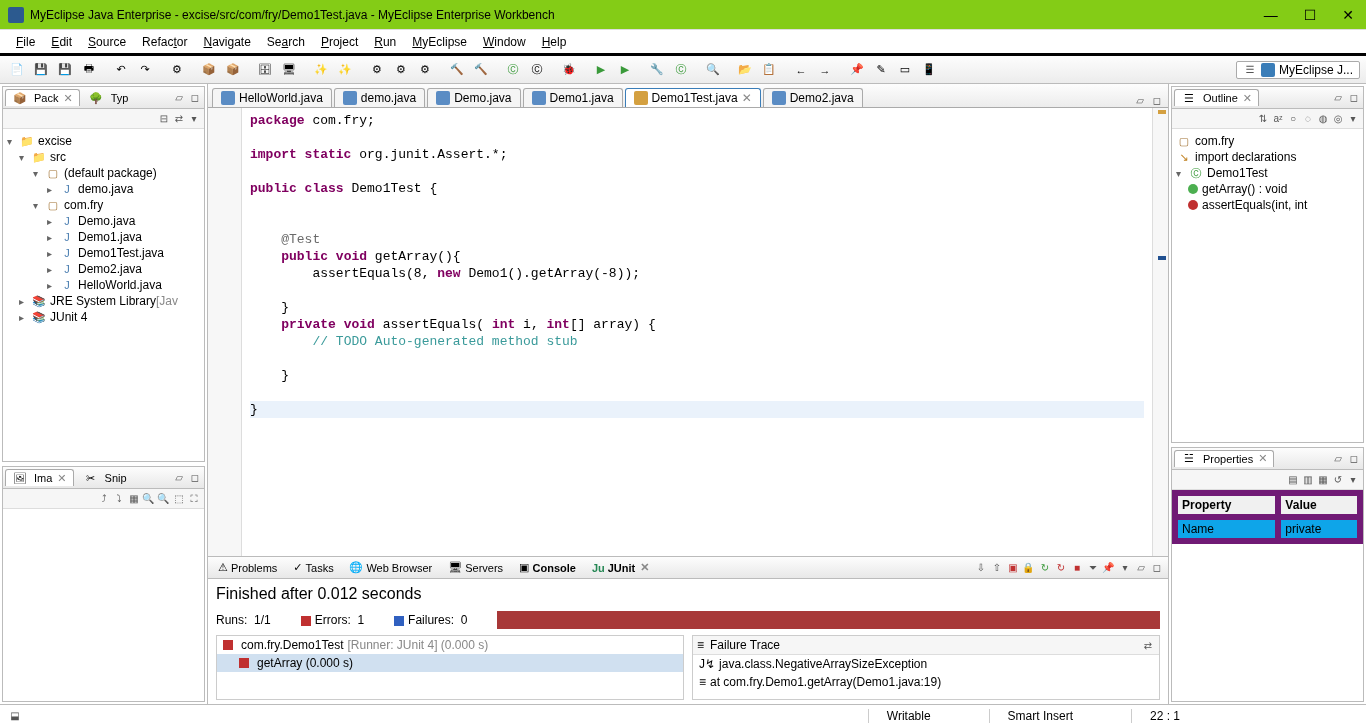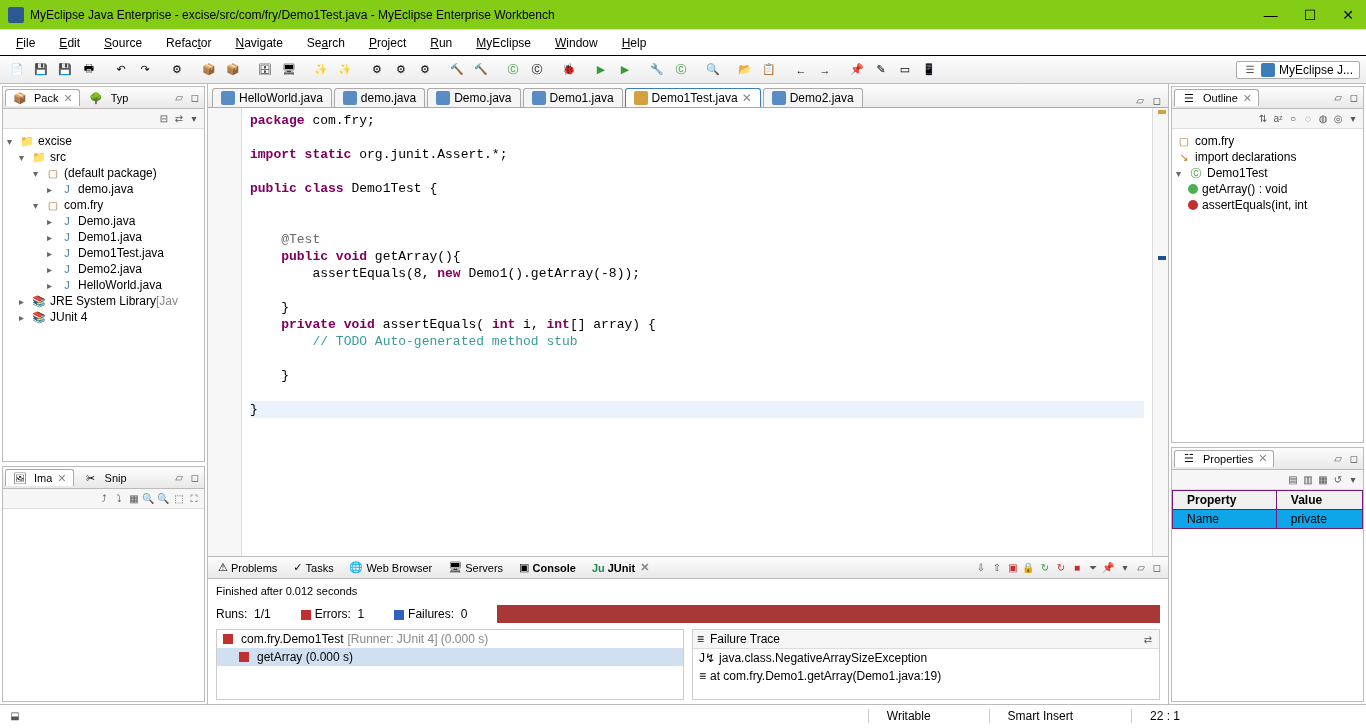--- a/index.html
+++ b/index.html
@@ -3,21 +3,21 @@
 <meta charset="utf-8">
 <style>
 * { box-sizing: border-box; margin: 0; padding: 0; }
 body { font-family: "Segoe UI", Tahoma, sans-serif; font-size: 12px; background: #fff; color: #000; overflow: hidden; width: 1366px; height: 728px; }
 .titlebar { height: 30px; display: flex; align-items: center; padding: 0 8px; background: #84cc16; border-bottom: 1px solid #ddd; }
 .titlebar .app-icon { width: 16px; height: 16px; background: #2c5a8f; border-radius: 2px; margin-right: 6px; }
 .titlebar .title { flex: 1; font-size: 12px; }
 .titlebar .win-controls { display: flex; gap: 18px; font-size: 14px; }
 .titlebar .win-controls span { cursor: pointer; padding: 0 4px; }
 
-.menubar { height: 26px; display: flex; align-items: center; padding: 0 8px; gap: 8px; border-bottom: 1px solid #000000; }
+.menubar { height: 26px; display: flex; align-items: center; padding: 0 8px; gap: 0; border-bottom: 3px solid #000000; }
 .menubar .menu-item { padding: 2px 8px; cursor: pointer; }
 .mnemonic { text-decoration: underline; }
 
 .toolbar { height: 28px; display: flex; align-items: center; padding: 2px 6px; gap: 2px; background: linear-gradient(#fdfdfd,#ececec); border-bottom: 1px solid #bbb; }
 .tb-btn { width: 22px; height: 22px; display: inline-flex; align-items: center; justify-content: center; cursor: pointer; border-radius: 2px; font-size: 11px; }
 .tb-sep { width: 6px; }
 .tb-persp { margin-left: auto; display: flex; align-items: center; gap: 4px; background: #fff; border: 1px solid #aaa; padding: 1px 6px; border-radius: 2px; }
 .persp-icon { width:14px; height:14px; background:#3a7db8; border-radius:2px; }
 
 .main { display: flex; height: 620px; }
@@ -53,32 +53,32 @@
 .code { flex:1; padding:4px 8px; font-family: "Courier New", monospace; font-size:13px; line-height:17px; white-space:pre; overflow:auto; }
 .ov-ruler { width:16px; background:#f7f7f7; border-left:1px solid #ddd; position:relative; }
 .ov-mark { position:absolute; right:2px; width:8px; height:4px; }
 .kw{color:#800060;font-weight:bold}.ann{color:#6a6a6a}.cmt{color:#3a9a9a}
 
 .bottom-panels { height: 148px; border-top:1px solid #bbb; display:flex; flex-direction:column; }
 .bp-tabs { height:22px; display:flex; align-items:center; background:linear-gradient(#fdfdfd,#e8e8e8); border-bottom:1px solid #bbb; padding:0 4px; gap:4px; }
 .bp-tab { display:flex; align-items:center; gap:3px; padding:1px 6px; cursor:pointer; font-size:11px; }
 .bp-tab.active { font-weight:bold; }
 .bp-body { flex:1; display:flex; flex-direction:column; padding:4px 8px; overflow:hidden; }
-.junit-status { font-size:11px; padding:2px 0; }
+.junit-status { font-size:16px; padding:2px 0; }
 .junit-bar { display:flex; align-items:center; gap:30px; padding:6px 0; }
 .junit-progress { flex:1; height:18px; background:#a83838; }
 .junit-tests { flex:1; display:flex; gap:8px; }
 .test-tree, .fail-trace { flex:1; border:1px solid #ccc; overflow:auto; font-size:12px; }
 .fail-header{ display:flex; align-items:center; gap:6px; padding:2px 4px; border-bottom:1px solid #ddd; background:#f6f6f6; }
 .test-row{padding:2px 6px; display:flex; align-items:center; gap:4px;}
 .test-row.child{padding-left:22px; background:#d0e0f0;}
 
 .outline-toolbar{height:20px; display:flex; gap:1px; align-items:center; padding:1px 3px; border-bottom:1px solid #ddd; background:#f6f6f6;}
 .prop-table{width:100%; border-collapse:collapse; font-size:12px;}
-.prop-table th,.prop-table td{border:1px solid #701a75; padding:2px 14px; text-align:left;}
+.prop-table th,.prop-table td{border:6px solid #701a75; padding:2px 4px; text-align:left;}
 .prop-table th{background:#f0f0f0;}
 .prop-table tr.sel{background:#0ea5e9;}
 
 .statusbar{height:22px; border-top:1px solid #bbb; display:flex; align-items:center; padding:0 8px; font-size:12px; gap:40px;}
 .statusbar .spacer{flex:1}
 .sb-cell{border-left:1px solid #ccc; padding:0 18px;}
 
 .err-sq{display:inline-block;width:10px;height:10px;background:#c03030;margin-right:4px;vertical-align:middle;}
 .fail-sq{display:inline-block;width:10px;height:10px;background:#3060c0;margin-right:4px;vertical-align:middle;}
 .grn-dot{display:inline-block;width:10px;height:10px;border-radius:50%;background:#4caf50;margin-right:4px;}

